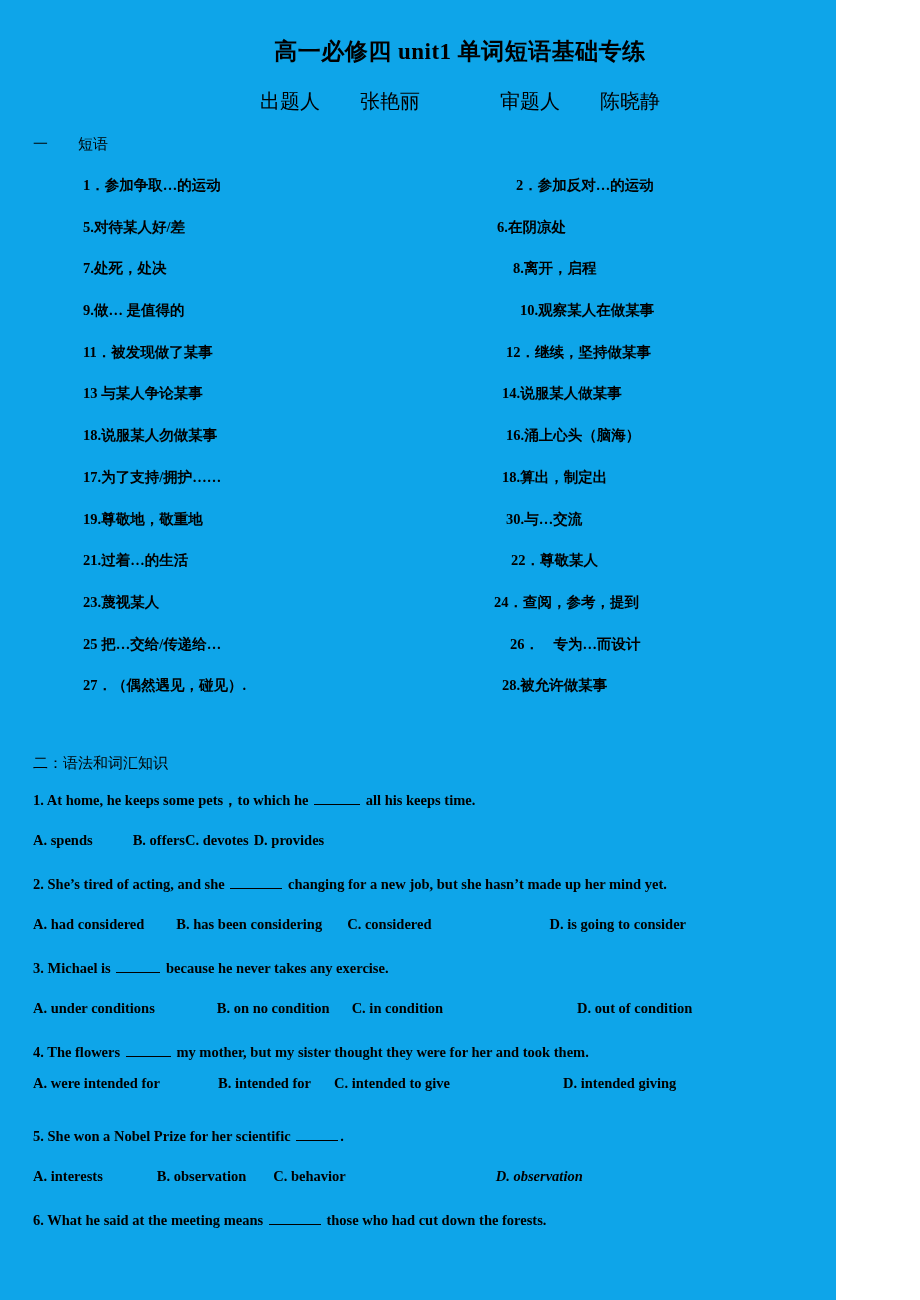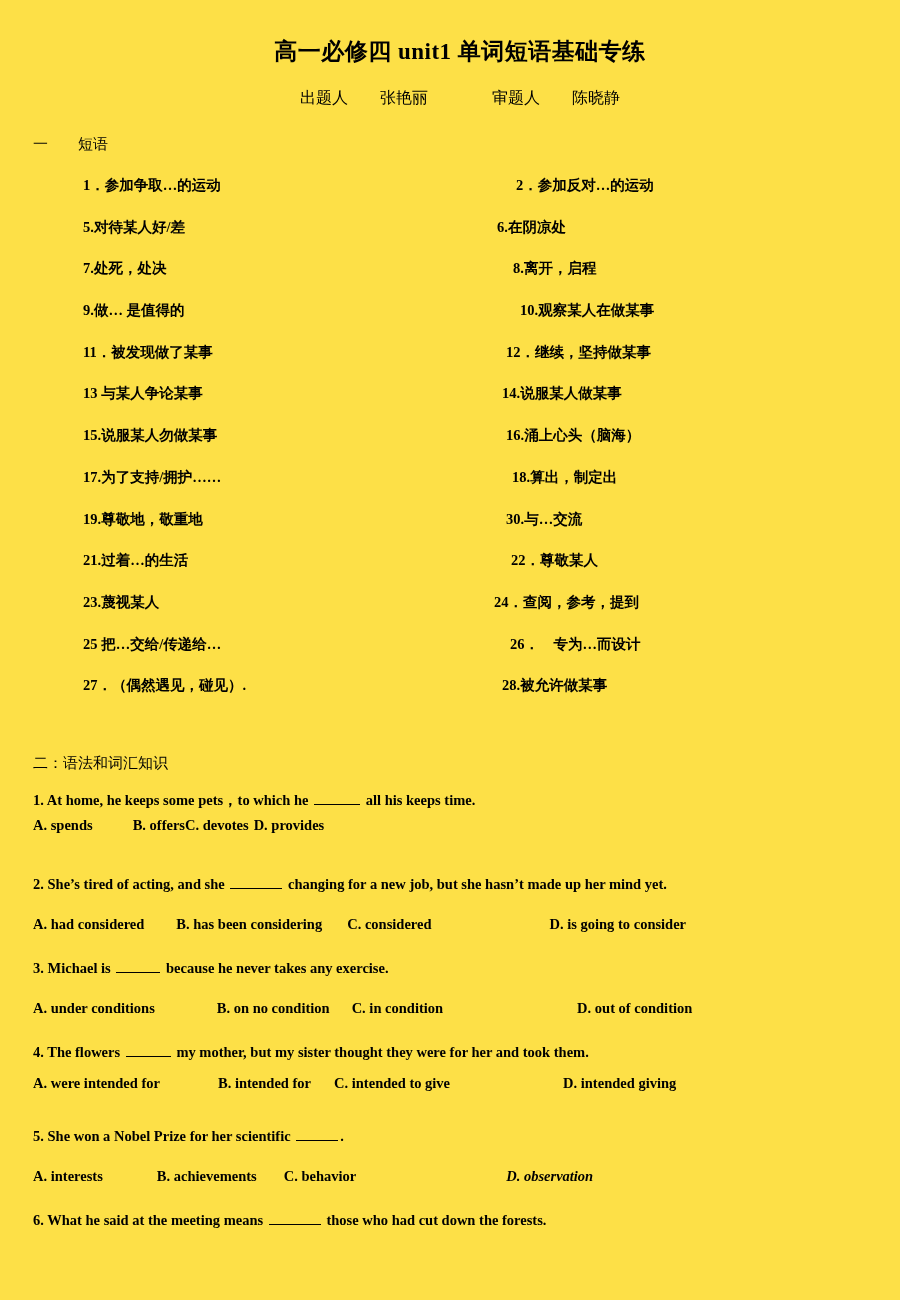--- a/index.html
+++ b/index.html
@@ -11,44 +11,44 @@
   body {
     width: 920px;
     height: 1300px;
     position: relative;
     font-family: "Liberation Serif", "DejaVu Serif", serif;
     color: #000000;
     overflow: hidden;
   }
   .page {
     position: relative;
-    width: 900px;
+    width: 836px;
     height: 1300px;
-    background: #fde047;
+    background: #0ea5e9;
   }
 
   
   .doc-title {
     position: absolute;
     left: 0;
     top: 36px;
     width: 920px;
     text-align: center;
     font-size: 23px;
     font-weight: bold;
     letter-spacing: 0.5px;
     white-space: nowrap;
   }
   .doc-subtitle {
     position: absolute;
     left: 0;
     top: 88px;
     width: 920px;
     text-align: center;
-    font-size: 16px;
+    font-size: 20px;
     font-weight: normal;
     white-space: pre;
   }
 
   
   .section-one-heading {
     position: absolute;
     left: 33px;
     top: 135px;
     font-size: 15px;
@@ -158,26 +158,26 @@
       </div>
       <div class="phrase-row">
         <span class="phrase-left">11．被发现做了某事</span>
         <span class="phrase-right" style="left: 456px;">12．继续，坚持做某事</span>
       </div>
       <div class="phrase-row">
         <span class="phrase-left">13 与某人争论某事</span>
         <span class="phrase-right" style="left: 452px;">14.说服某人做某事</span>
       </div>
       <div class="phrase-row">
-        <span class="phrase-left">15.说服某人勿做某事</span>
+        <span class="phrase-left">18.说服某人勿做某事</span>
         <span class="phrase-right" style="left: 456px;">16.涌上心头（脑海）</span>
       </div>
       <div class="phrase-row">
         <span class="phrase-left">17.为了支持/拥护……</span>
-        <span class="phrase-right" style="left: 452px; margin-left: 10px;">18.算出，制定出</span>
+        <span class="phrase-right" style="left: 452px;">18.算出，制定出</span>
       </div>
       <div class="phrase-row">
         <span class="phrase-left">19.尊敬地，敬重地</span>
         <span class="phrase-right" style="left: 456px;">30.与…交流</span>
       </div>
       <div class="phrase-row">
         <span class="phrase-left">21.过着…的生活</span>
         <span class="phrase-right" style="left: 461px;">22．尊敬某人</span>
       </div>
       <div class="phrase-row">
@@ -192,36 +192,36 @@
         <span class="phrase-left">27．（偶然遇见，碰见）.</span>
         <span class="phrase-right" style="left: 452px;">28.被允许做某事</span>
       </div>
     </div>
 
   <div class="section-two-heading">二：语法和词汇知识</div>
 
   <div class="questions">
       <div class="question-block">
         <div class="q-stem" style="top: 0px;"><span>1. At home, he keeps some pets，to which he </span><span class="blank" style="width: 46px;"></span><span> all his keeps time.</span></div>
-        <div class="q-options" style="top: 27px;"><span class="opt" style="margin-left: 0px;">A. spends</span><span class="opt" style="margin-left: 40px;">B. offers</span><span class="opt" style="margin-left: 0px;">C. devotes</span><span class="opt" style="margin-left: 5px;">D. provides</span></div>
+        <div class="q-options" style="top: 42px;"><span class="opt" style="margin-left: 0px;">A. spends</span><span class="opt" style="margin-left: 40px;">B. offers</span><span class="opt" style="margin-left: 0px;">C. devotes</span><span class="opt" style="margin-left: 5px;">D. provides</span></div>
       </div>
       <div class="question-block">
         <div class="q-stem" style="top: 84px;"><span>2. She’s tired of acting, and she </span><span class="blank" style="width: 52px;"></span><span> changing for a new job, but she hasn’t made up her mind yet.</span></div>
         <div class="q-options" style="top: 126px;"><span class="opt" style="margin-left: 0px;">A. had considered</span><span class="opt" style="margin-left: 32px;">B. has been considering</span><span class="opt" style="margin-left: 25px;">C. considered</span><span class="opt" style="margin-left: 118px;">D. is going to consider</span></div>
       </div>
       <div class="question-block">
         <div class="q-stem" style="top: 168px;"><span>3. Michael is </span><span class="blank" style="width: 44px;"></span><span> because he never takes any exercise.</span></div>
         <div class="q-options" style="top: 210px;"><span class="opt" style="margin-left: 0px;">A. under conditions</span><span class="opt" style="margin-left: 62px;">B. on no condition</span><span class="opt" style="margin-left: 22px;">C. in condition</span><span class="opt" style="margin-left: 134px;">D. out of condition</span></div>
       </div>
       <div class="question-block">
         <div class="q-stem" style="top: 252px;"><span>4. The flowers </span><span class="blank" style="width: 45px;"></span><span> my mother, but my sister thought they were for her and took them.</span></div>
         <div class="q-options" style="top: 285px; text-decoration: underline;"><span class="opt" style="margin-left: 0px;">A. were intended for</span><span class="opt" style="margin-left: 58px;">B. intended for</span><span class="opt" style="margin-left: 23px;">C. intended to give</span><span class="opt" style="margin-left: 113px;">D. intended giving</span></div>
       </div>
       <div class="question-block">
         <div class="q-stem" style="top: 336px;"><span>5. She won a Nobel Prize for her scientific </span><span class="blank" style="width: 42px;"></span><span>.</span></div>
-        <div class="q-options" style="top: 378px;"><span class="opt" style="margin-left: 0px;">A. interests</span><span class="opt" style="margin-left: 54px;">B. achievements</span><span class="opt" style="margin-left: 27px;">C. behavior</span><span class="opt" style="margin-left: 150px; font-style: italic;">D. observation</span></div>
+        <div class="q-options" style="top: 378px;"><span class="opt" style="margin-left: 0px;">A. interests</span><span class="opt" style="margin-left: 54px;">B. observation</span><span class="opt" style="margin-left: 27px;">C. behavior</span><span class="opt" style="margin-left: 150px; font-style: italic;">D. observation</span></div>
       </div>
       <div class="question-block">
         <div class="q-stem" style="top: 420px;"><span>6. What he said at the meeting means </span><span class="blank" style="width: 52px;"></span><span> those who had cut down the forests.</span></div>
       </div>
     </div>
 
 </div>
 
 </body></html>

